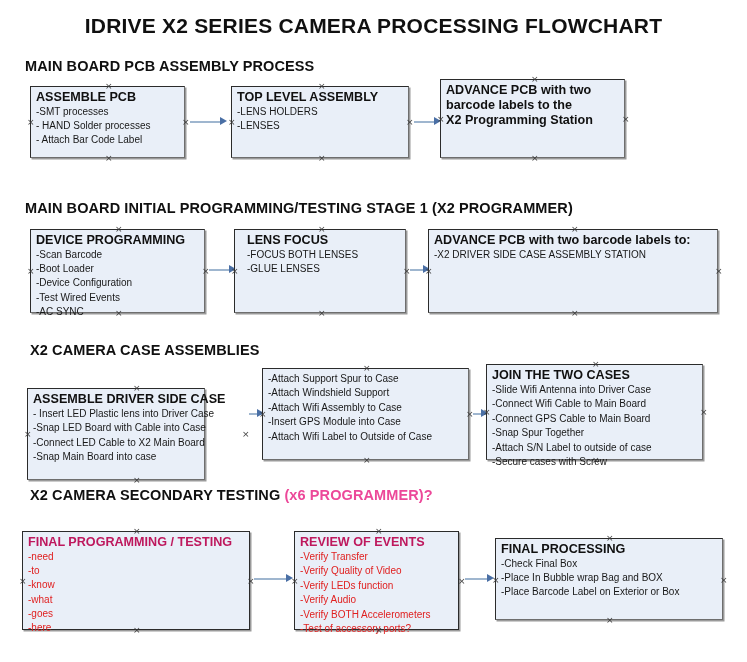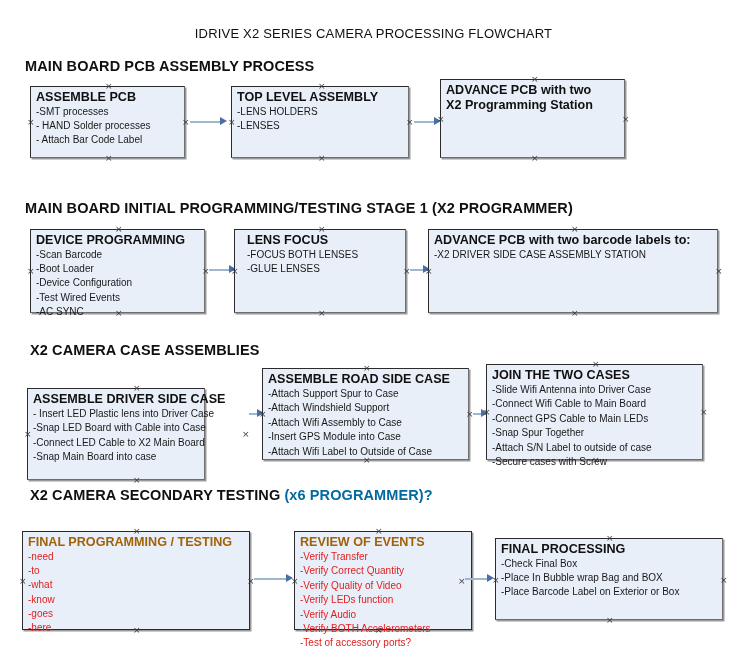--- a/index.html
+++ b/index.html
@@ -6,47 +6,47 @@
   body{
     width:747px;height:662px;position:relative;overflow:hidden;
     font-family:"Liberation Sans","DejaVu Sans",sans-serif;
     -webkit-font-smoothing:antialiased;
   }
   .page{position:relative;width:747px;height:662px;}
 
   
   .doc-title{
     position:absolute;left:0;top:14px;width:747px;text-align:center;
-    font-size:13px;font-weight:normal;color:#101010;letter-spacing:.2px;margin-top:12px;
+    font-size:21px;font-weight:bold;color:#101010;letter-spacing:.2px;
   }
   .section-head{
     position:absolute;font-size:14.5px;font-weight:bold;color:#101010;
     white-space:nowrap;letter-spacing:.1px;
   }
-  .section-head .red{color:#0369a1;}
+  .section-head .red{color:#ec4899;}
 
   
   .box{
     position:absolute;box-sizing:border-box;
     background:#e9eff8;
     border:1px solid #2b2b2b;
     border-right-color:#6e6e6e;
     border-bottom-color:#6e6e6e;
     box-shadow:1.5px 1.5px 0 0 #9a9a9a;
     padding:3px 4px 2px 5px;
     overflow:visible;
   }
   .box .bt{
     font-size:12.6px;font-weight:bold;color:#101010;
     line-height:15px;white-space:nowrap;
   }
   .box .ln{
     font-size:10px;color:#181818;line-height:14.2px;white-space:nowrap;
   }
-  .box.red .bt{color:#a16207;}
+  .box.red .bt{color:#be185d;}
   .box.red .ln{color:#e02020;}
   .box.red{border-color:#2b2b2b;}
 
   
   .tight .ln{line-height:14.4px;}
 
   
   .conn{position:absolute;height:2px;background:#9fb6cf;}
   .arrow{
     position:absolute;width:0;height:0;
@@ -95,20 +95,21 @@
     <span class="handle" style="left:-4px;top:32px;"></span>
     <span class="handle" style="left:174px;top:32px;"></span>
     <span class="handle" style="left:86px;top:68px;"></span>
   </div>
 
   <div class="conn" style="left:414px;top:121px;width:22px;"></div>
   <div class="arrow" style="left:434px;top:117px;"></div>
 
   <div class="box" style="left:440px;top:79px;width:185px;height:79px;">
     <div class="bt">ADVANCE PCB with two</div>
+    <div class="bt">barcode labels to the</div>
     <div class="bt"> X2 Programming Station</div>
     <span class="handle" style="left:90px;top:-4px;"></span>
     <span class="handle" style="left:-4px;top:36px;"></span>
     <span class="handle" style="left:181px;top:36px;"></span>
     <span class="handle" style="left:90px;top:75px;"></span>
   </div>
 
   <div class="section-head" style="left:25px;top:200px;">
     <span>MAIN BOARD INITIAL PROGRAMMING/TESTING STAGE 1 (X2 PROGRAMMER)</span>
   </div>
@@ -164,74 +165,72 @@
     <span class="handle" style="left:105px;top:-4px;"></span>
     <span class="handle" style="left:-4px;top:42px;"></span>
     <span class="handle" style="left:214px;top:42px;"></span>
     <span class="handle" style="left:105px;top:88px;"></span>
   </div>
 
   <div class="conn" style="left:249px;top:413px;width:14px;"></div>
   <div class="arrow" style="left:257px;top:409px;"></div>
 
   <div class="box tight" style="left:262px;top:368px;width:207px;height:92px;">
-    <div class="bt">ASSEMBLE ROAD SIDE CASE</div>
     <div class="ln">-Attach Support Spur to Case</div>
     <div class="ln">-Attach Windshield Support</div>
     <div class="ln">-Attach Wifi Assembly to Case</div>
     <div class="ln">-Insert GPS Module into Case</div>
     <div class="ln">-Attach Wifi Label to Outside of Case</div>
     <span class="handle" style="left:100px;top:-4px;"></span>
     <span class="handle" style="left:-4px;top:42px;"></span>
     <span class="handle" style="left:203px;top:42px;"></span>
     <span class="handle" style="left:100px;top:88px;"></span>
   </div>
 
   <div class="conn" style="left:473px;top:413px;width:14px;"></div>
   <div class="arrow" style="left:481px;top:409px;"></div>
 
   <div class="box tight" style="left:486px;top:364px;width:217px;height:96px;">
     <div class="bt">JOIN THE TWO CASES</div>
     <div class="ln">-Slide Wifi Antenna into Driver Case</div>
     <div class="ln">-Connect Wifi Cable to Main Board</div>
-    <div class="ln">-Connect GPS Cable to Main LEDs</div>
+    <div class="ln">-Connect GPS Cable to Main Board</div>
     <div class="ln">-Snap Spur Together</div>
     <div class="ln">-Attach S/N Label to outside of case</div>
     <div class="ln">-Secure cases with Screw</div>
     <span class="handle" style="left:105px;top:-4px;"></span>
     <span class="handle" style="left:-4px;top:44px;"></span>
     <span class="handle" style="left:213px;top:44px;"></span>
     <span class="handle" style="left:105px;top:92px;"></span>
   </div>
 
   <div class="section-head" style="left:30px;top:487px;">
     <span>X2 CAMERA SECONDARY TESTING </span><span class="red">(x6 PROGRAMMER)?</span>
   </div>
 
   <div class="box red" style="left:22px;top:531px;width:228px;height:99px;">
     <div class="bt">FINAL PROGRAMMING / TESTING</div>
     <div class="ln">-need</div>
     <div class="ln">-to</div>
+    <div class="ln">-know</div>
     <div class="ln">-what</div>
-    <div class="ln">-know</div>
     <div class="ln">-goes</div>
     <div class="ln">-here</div>
     <span class="handle" style="left:110px;top:-4px;"></span>
     <span class="handle" style="left:-4px;top:46px;"></span>
     <span class="handle" style="left:224px;top:46px;"></span>
     <span class="handle" style="left:110px;top:95px;"></span>
   </div>
 
   <div class="conn" style="left:254px;top:578px;width:36px;"></div>
   <div class="arrow" style="left:286px;top:574px;"></div>
 
-  <div class="box red tight" style="left:294px;top:531px;width:178px;height:99px;">
+  <div class="box red tight" style="left:294px;top:531px;width:165px;height:99px;">
     <div class="bt">REVIEW OF EVENTS</div>
     <div class="ln">-Verify Transfer</div>
-    <div class="ln">-Verify Correct Quantity</div>
     <div class="ln">-Verify Quality of Video</div>
     <div class="ln">-Verify LEDs function</div>
     <div class="ln">-Verify Audio</div>
     <div class="ln">-Verify BOTH Accelerometers</div>
     <div class="ln">-Test of accessory ports?</div>
     <span class="handle" style="left:80px;top:-4px;"></span>
     <span class="handle" style="left:-4px;top:46px;"></span>
     <span class="handle" style="left:163px;top:46px;"></span>
     <span class="handle" style="left:80px;top:95px;"></span>
   </div>

